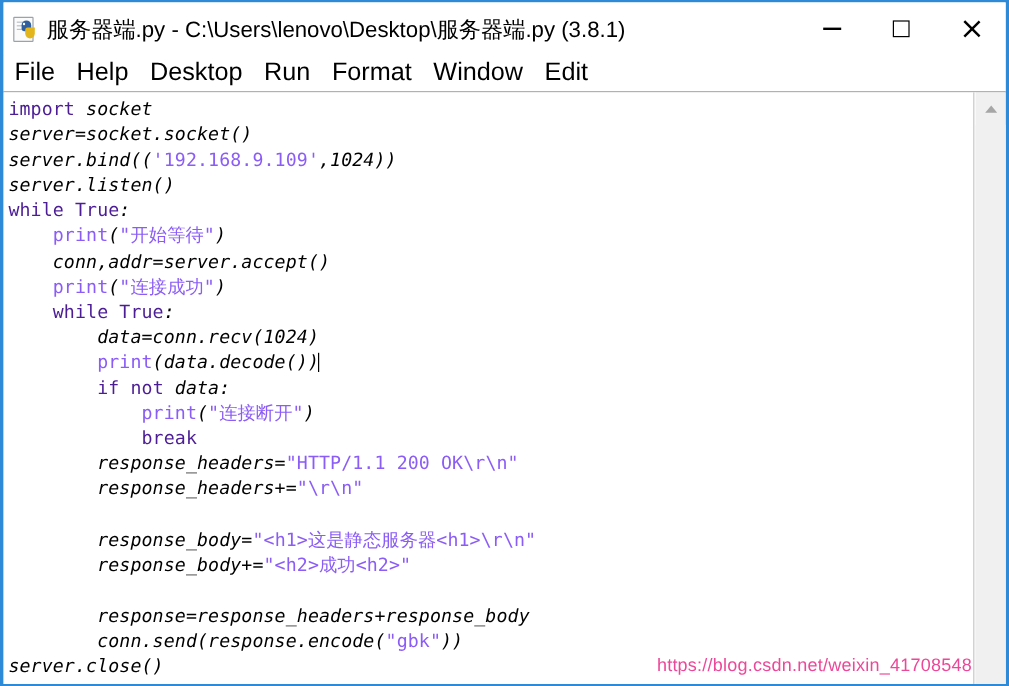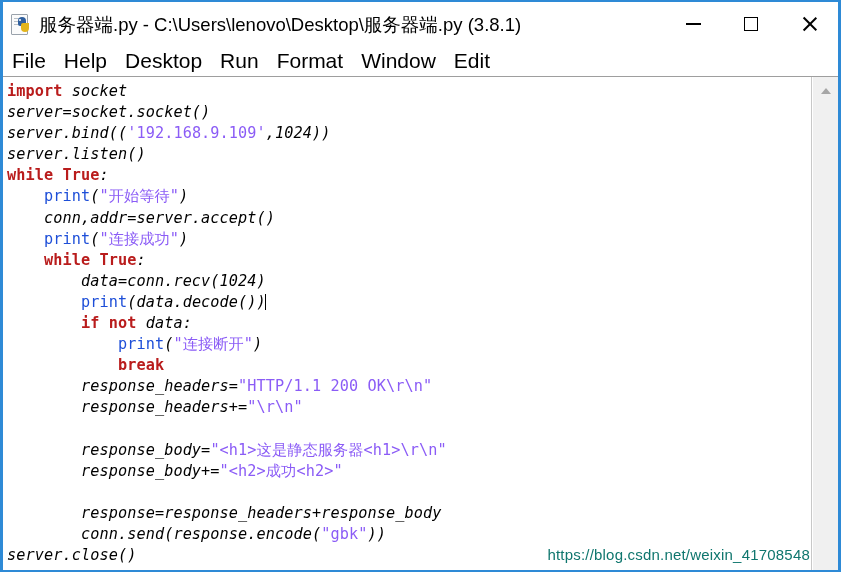--- a/index.html
+++ b/index.html
@@ -180,22 +180,22 @@
   }
   pre#code {
     margin: 0;
     font-family: "DejaVu Sans Mono", "Liberation Mono", monospace;
     font-size: 15.2px;
     line-height: 21.1px;
     color: #000000;
     white-space: pre;
     letter-spacing: 0.1px;
   }
-  .kw  { color: #b91c1c; font-weight: bold; }
-  .bif { color: #1d4ed8; }
+  .kw  { color: #4c1d95; }
+  .bif { color: #8b5cf6; }
   .str { color: #8b5cf6; }
   .pl  { color: #000000; font-style: italic; }
   .caret {
     display: inline-block;
     width: 1.6px;
     height: 16px;
     background: #000;
     vertical-align: -3px;
     margin-left: -1px;
   }
@@ -230,21 +230,21 @@
     background: #f0f0f0;
   }
 
   
   #watermark {
     position: absolute;
     right: 28px;
     bottom: 7px;
     font-family: "Liberation Sans", sans-serif;
     font-size: 15px;
-    color: #0f766e;
+    color: #ec4899;
     white-space: nowrap;
     pointer-events: none;
     letter-spacing: 0.2px;
     margin-left: 34px;
   }
 </style>
 </head>
 <body>
 
 <div id="window">

